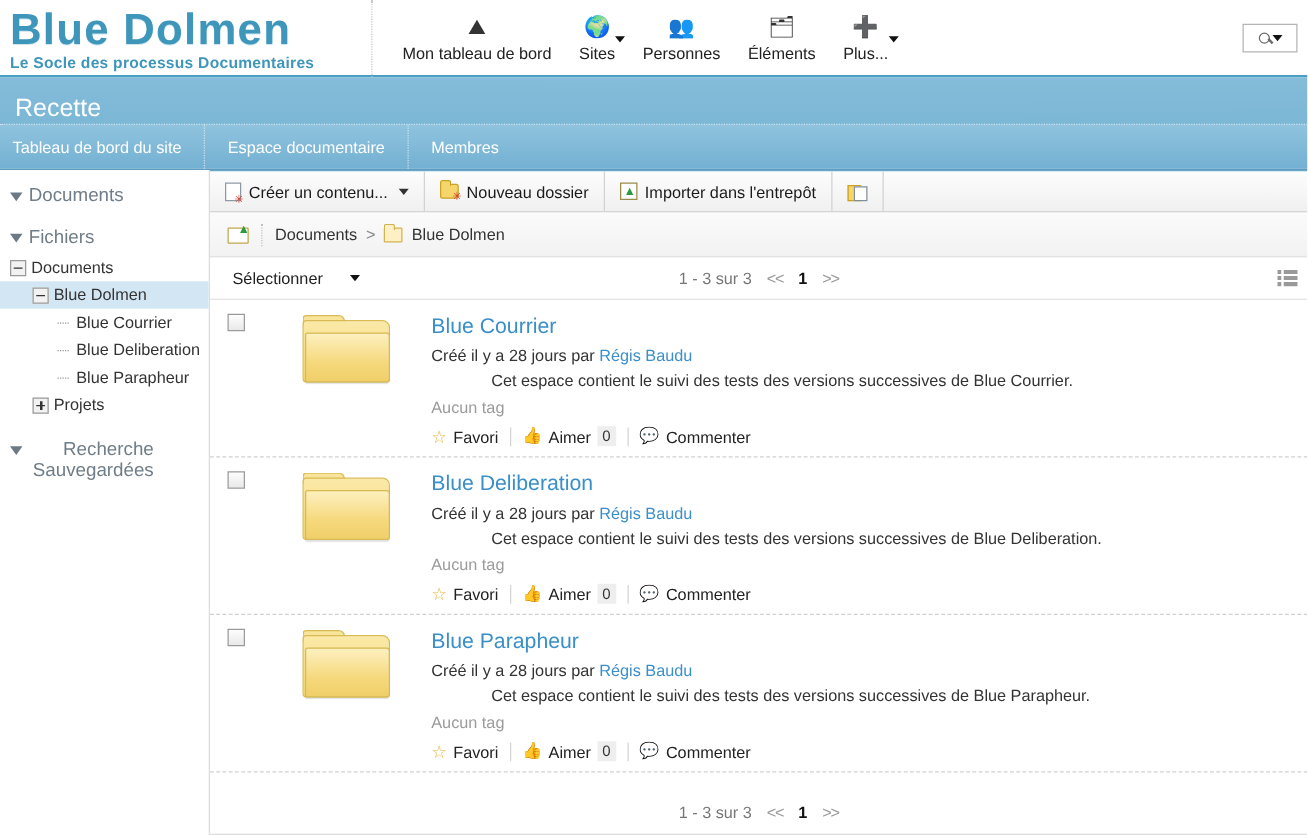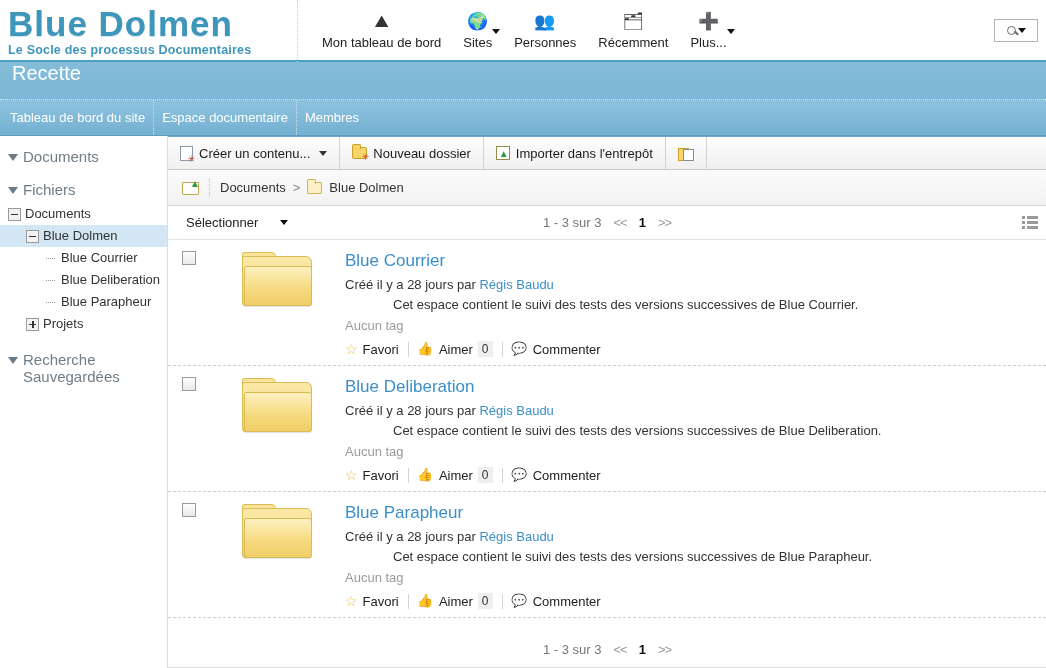--- a/index.html
+++ b/index.html
@@ -121,39 +121,39 @@
     border-left: 4px solid transparent;
     border-right: 4px solid transparent;
     border-top: 5px solid #111;
   }
 
   
   .sitehead {
     height: 38px;
     background: linear-gradient(to bottom, #84bcd9 0%, #7cb7d6 100%);
     display: flex;
-    align-items: flex-start;
+    align-items: flex-end;
     padding-left: 12px;
     border-bottom: 1px dotted #cfe4ef;
   }
   .sitehead .title {
     font-size: 20px;
     color: #fff;
   }
   .sitetabs {
     height: 36px;
     background: linear-gradient(to bottom, #8fc3de 0%, #74b0d2 100%);
     display: flex;
     align-items: stretch;
     border-bottom: 1px solid #5d9cc0;
   }
   .sitetab {
     display: flex;
     align-items: center;
-    padding: 0 8px;
+    padding: 0 18px;
     color: #fff;
     font-size: 13px;
     cursor: pointer;
     border-right: 1px dotted #cde3ef;
     white-space: nowrap;
   }
   .sitetab:first-child { padding-left: 10px; }
   .sitetab.last { border-right: none; }
 
   
@@ -694,21 +694,21 @@
         <span class="nav-ico">🌍</span>
         <span class="nav-lbl">Sites</span>
         <span class="caret"></span>
       </div>
       <div class="navitem">
         <span class="nav-ico">👥</span>
         <span class="nav-lbl">Personnes</span>
       </div>
       <div class="navitem">
         <span class="nav-ico">🗂</span>
-        <span class="nav-lbl">Récemment</span>
+        <span class="nav-lbl">Éléments</span>
       </div>
       <div class="navitem">
         <span class="nav-ico">➕</span>
         <span class="nav-lbl">Plus...</span>
         <span class="caret"></span>
       </div>
     </div>
   <div class="searchbox">
     <span class="mag"></span>
     <span class="tri-dn"></span>
@@ -762,21 +762,21 @@
         <div class="tree-row" style="padding-left: 44px;">
           <span class="leafdash"></span>
           <span>Blue Parapheur</span>
         </div>
         <div class="tree-row" style="padding-left: 26px;">
           <span class="tbox plus"></span>
           <span>Projets</span>
         </div>
       </div>
 
-    <div class="side-section" style="margin-top:14px;">
+    <div class="side-section" style="margin-top:14px;text-align:right;">
       <span class="twisty"></span>
       <span class="sec-lbl" style="max-width:100px;">Recherche Sauvegardées</span>
     </div>
   </div>
 
   <div class="main">
 
     <div class="toolbar" id="toolbar">
         <div class="tbtn">
           <span class="ic-doc"></span>

